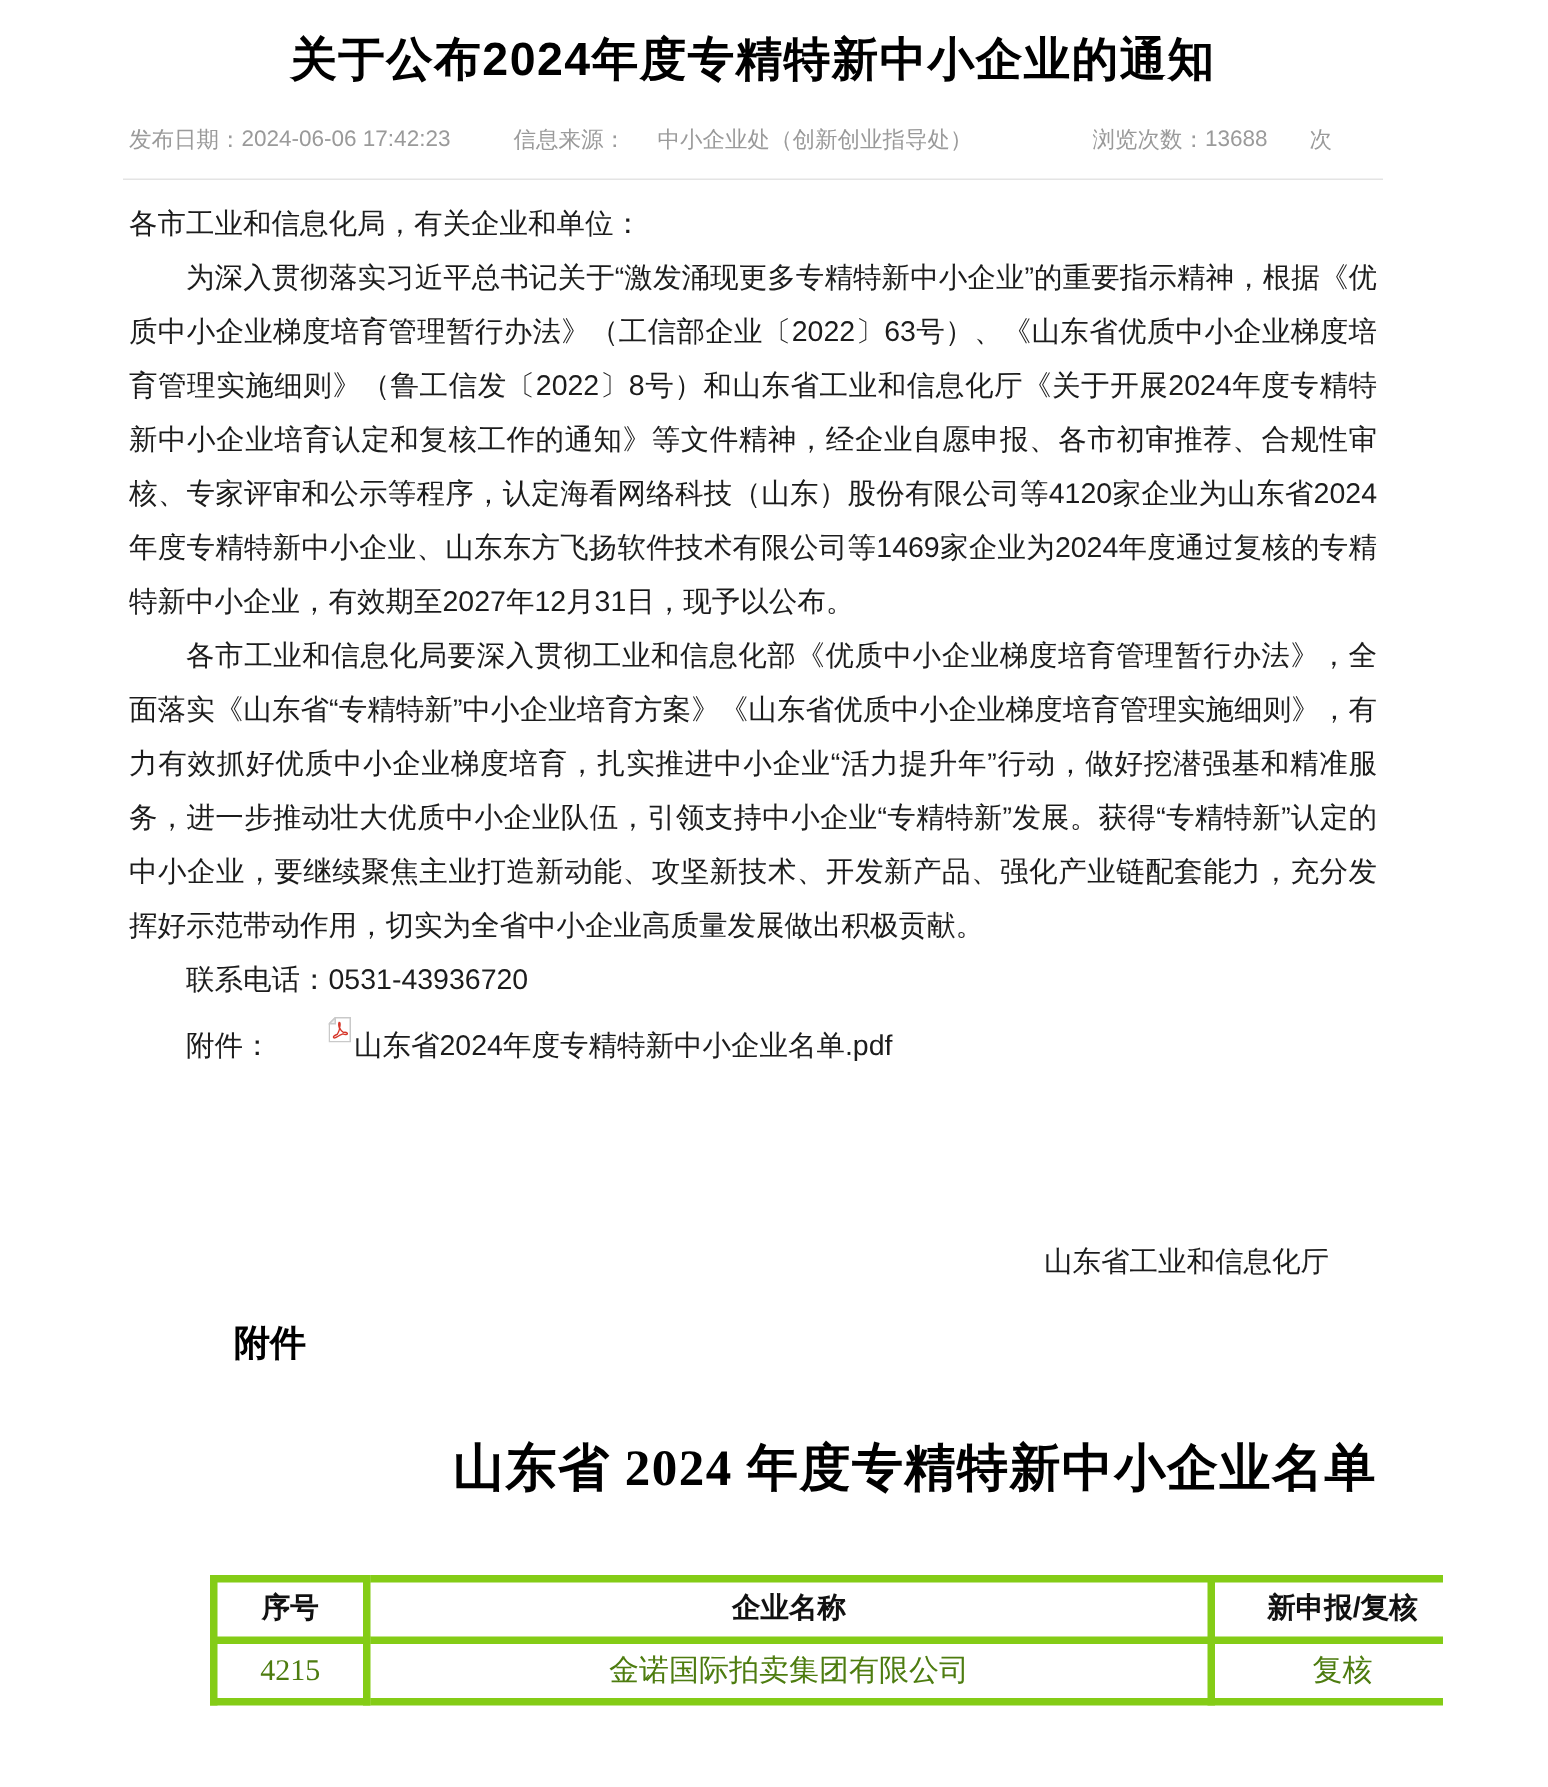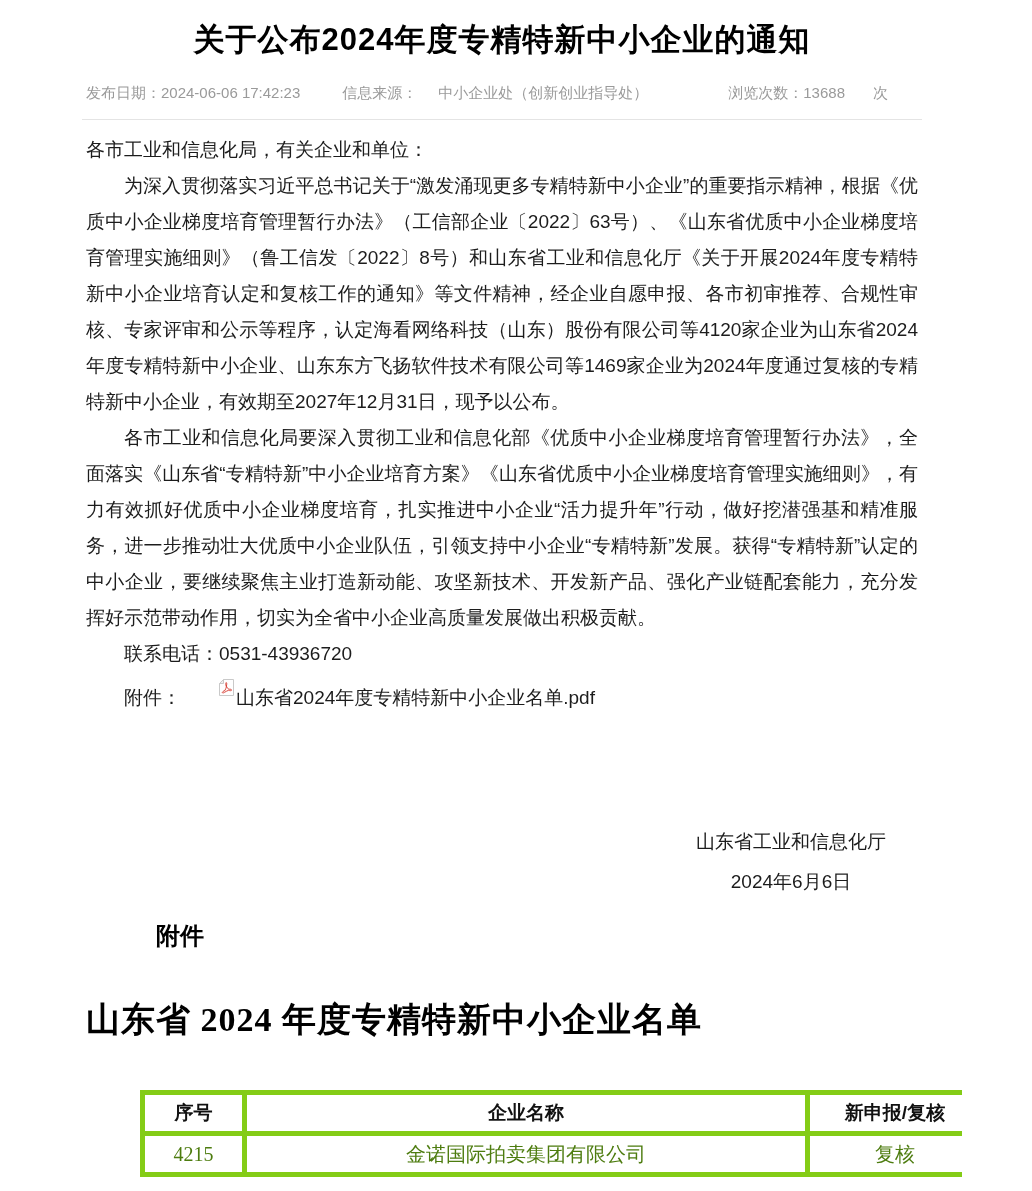--- a/index.html
+++ b/index.html
@@ -78,21 +78,21 @@
   .appendix-heading {
     margin: 16px 0 0 70px;
     font-size: 24px;
     font-weight: bold;
     color: #000;
     font-family: "Liberation Sans", sans-serif;
   }
 
   .doc-title {
     margin-top: 48px;
-    text-align: left;
+    text-align: right;
     font-family: "Liberation Serif", serif;
     font-size: 34px;
     font-weight: 700;
     letter-spacing: 1px;
     color: #000;
   }
 
   table.roster {
     border-collapse: collapse;
     table-layout: fixed;
@@ -158,21 +158,20 @@
     <p class="attach-line">
       <span>附件：</span><a class="attach-link"><span class="pdf-icon"><svg width="15" height="17" viewBox="0 0 15 17">
               <path d="M4.5 0.5 h10 v16 h-14 v-12 z" fill="#ffffff" stroke="#c9c9c9" stroke-width="1"></path>
               <path d="M4.5 0.5 l-4 4 h4 z" fill="#efefef" stroke="#c9c9c9" stroke-width="1"></path>
               <path d="M7.1 3.6 c 0.9 -0.1 0.7 2.1 0.3 3.5 c 0.6 1.4 1.5 2.7 2.5 3.2 c 1.2 -0.2 2.5 -0.1 2.7 0.7 c 0.2 0.8 -1.5 0.9 -3 0.3 c -1.3 0.4 -2.8 1.2 -4 2 c -1 0.6 -2.1 1 -2.3 0.3 c -0.2 -0.7 1.1 -1.5 2.6 -2.1 c 0.6 -1.1 1.2 -2.5 1.5 -3.6 c -0.5 -1.4 -1 -3 -0.3 -4.3 z" fill="none" stroke="#d6362a" stroke-width="0.9"></path>
             </svg></span><span>山东省2024年度专精特新中小企业名单.pdf</span></a>
     </p>
 
     <div class="signature">
       <div>山东省工业和信息化厅</div>
-      <div>2024年6月6日</div>
     </div>
 
     <div class="appendix-heading">附件</div>
 
     <div class="doc-title">山东省 2024 年度专精特新中小企业名单</div>
 
     <table class="roster">
       <colgroup>
         <col class="col-no">
           <col class="col-name">

